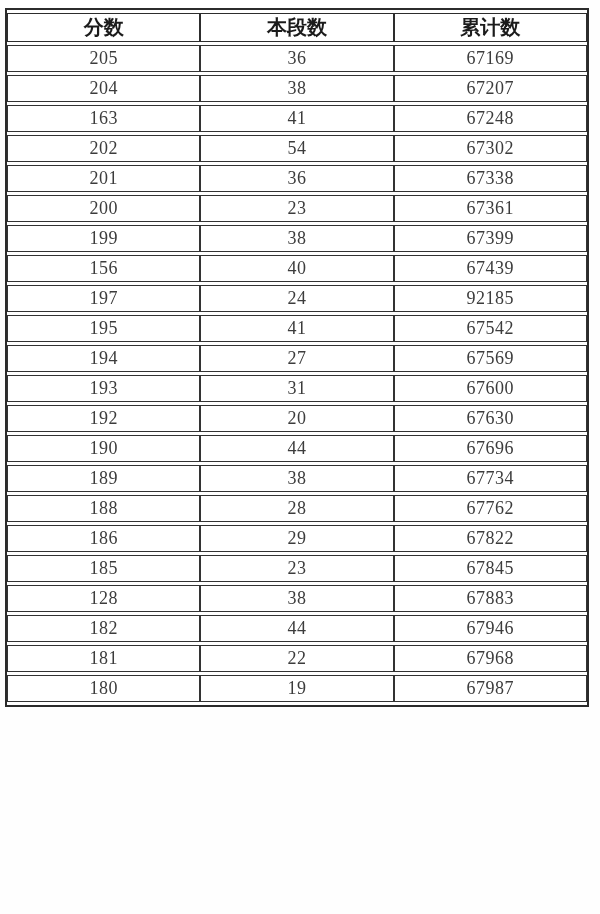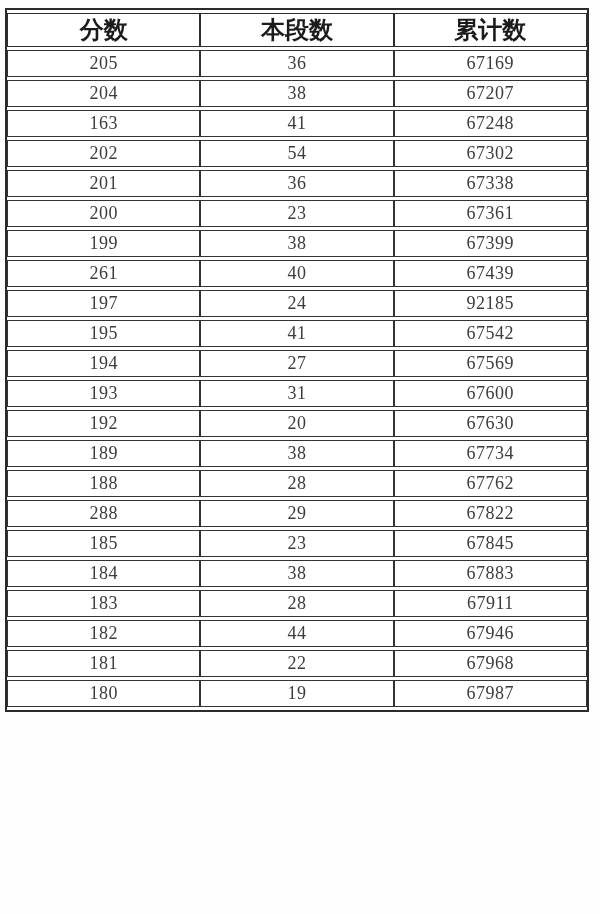--- a/index.html
+++ b/index.html
@@ -24,21 +24,21 @@
     border-spacing: 0 3px;
     border: 2px solid #2b2b2b;
     background: #ffffff;
   }
   table.score-table th {
     border: 1px solid #2d2d2d;
     height: 27px;
     vertical-align: middle;
     font-family: "Liberation Sans", "DejaVu Sans", sans-serif;
     font-weight: bold;
-    font-size: 24px;
+    font-size: 20px;
     color: #1b1b1b;
     padding: 0;
   }
   table.score-table td {
     border: 1px solid #333333;
     height: 25px;
     text-align: center;
     vertical-align: middle;
     font-family: "Liberation Serif", "DejaVu Serif", serif;
     font-size: 18px;
@@ -89,21 +89,21 @@
           <td>200</td>
           <td>23</td>
           <td>67361</td>
         </tr>
         <tr>
           <td>199</td>
           <td>38</td>
           <td>67399</td>
         </tr>
         <tr>
-          <td>261</td>
+          <td>156</td>
           <td>40</td>
           <td>67439</td>
         </tr>
         <tr>
           <td>197</td>
           <td>24</td>
           <td>92185</td>
         </tr>
         <tr>
           <td>195</td>
@@ -119,48 +119,48 @@
           <td>193</td>
           <td>31</td>
           <td>67600</td>
         </tr>
         <tr>
           <td>192</td>
           <td>20</td>
           <td>67630</td>
         </tr>
         <tr>
+          <td>190</td>
+          <td>44</td>
+          <td>67696</td>
+        </tr>
+        <tr>
           <td>189</td>
           <td>38</td>
           <td>67734</td>
         </tr>
         <tr>
           <td>188</td>
           <td>28</td>
           <td>67762</td>
         </tr>
         <tr>
-          <td>288</td>
+          <td>186</td>
           <td>29</td>
           <td>67822</td>
         </tr>
         <tr>
           <td>185</td>
           <td>23</td>
           <td>67845</td>
         </tr>
         <tr>
-          <td>184</td>
+          <td>128</td>
           <td>38</td>
           <td>67883</td>
-        </tr>
-        <tr>
-          <td>183</td>
-          <td>28</td>
-          <td>67911</td>
         </tr>
         <tr>
           <td>182</td>
           <td>44</td>
           <td>67946</td>
         </tr>
         <tr>
           <td>181</td>
           <td>22</td>
           <td>67968</td>

